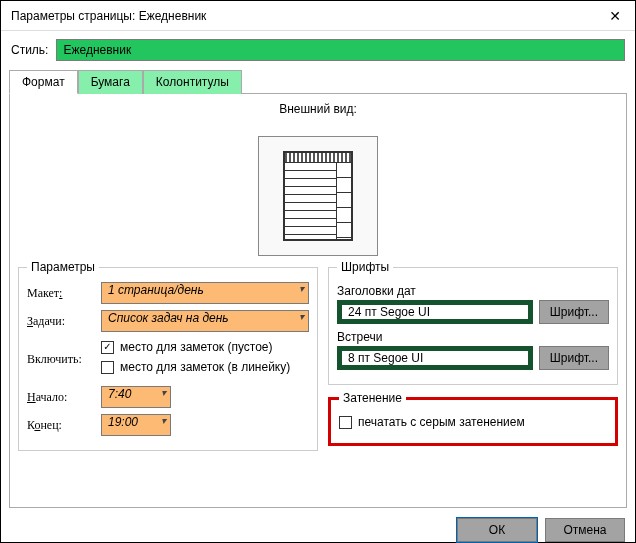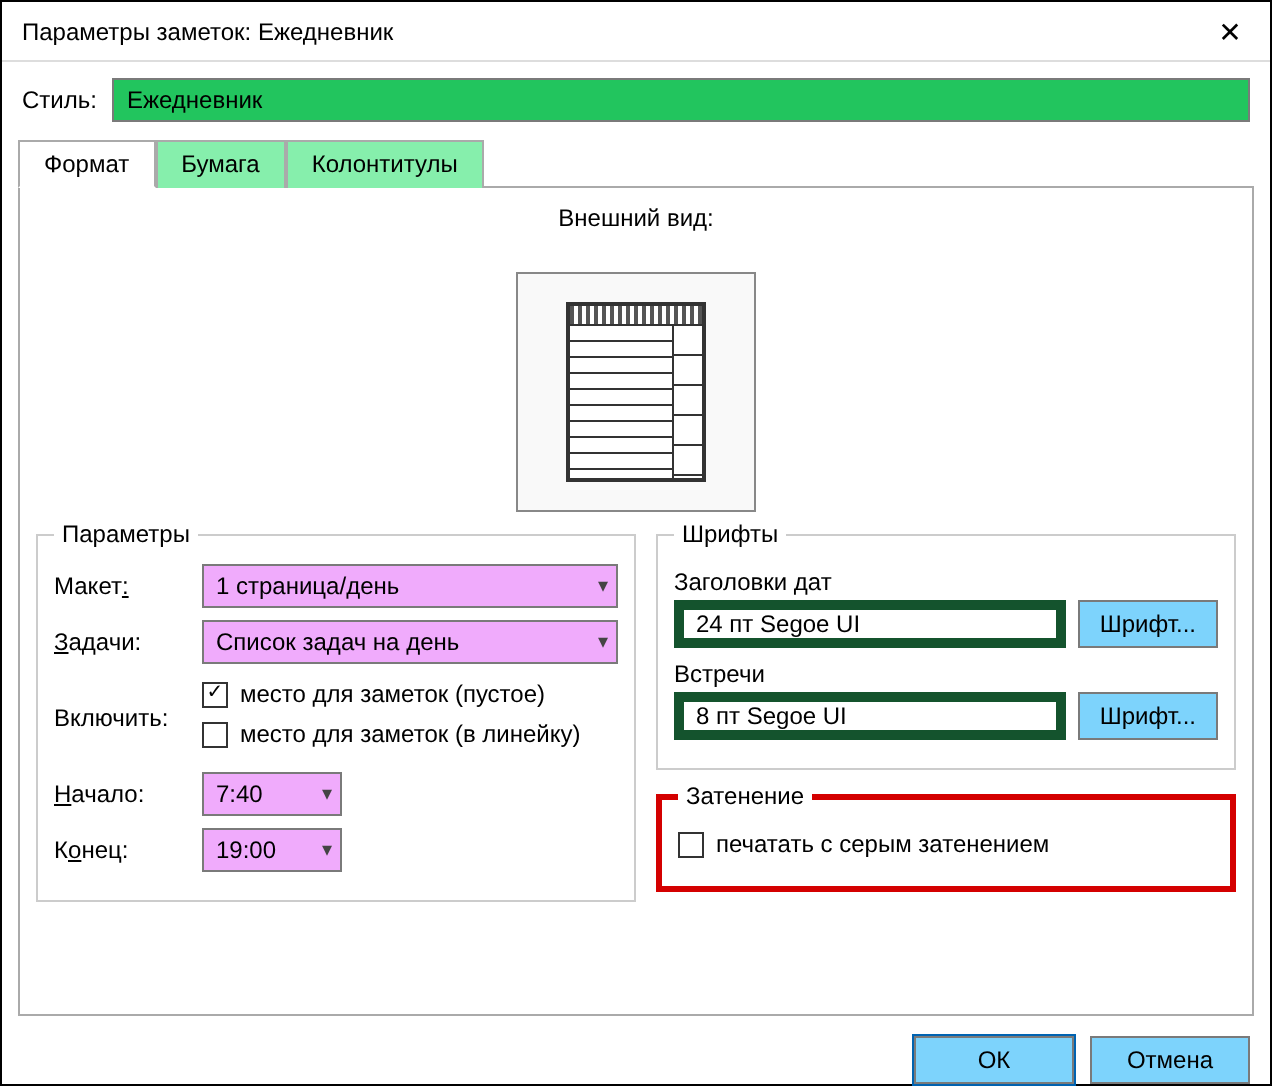--- a/index.html
+++ b/index.html
@@ -134,31 +134,32 @@
   fieldset.group > legend {
     padding: 0 4px;
   }
 
   .form-row {
     display: flex;
     align-items: center;
     margin-bottom: 6px;
     gap: 6px;
   }
-  .lbl { width: 68px; }
+  .lbl { width: 68px; font-family: Liberation Serif, serif; }
   .lbl .ul { text-decoration: underline; }
   .combo {
     flex: 1;
     height: 22px;
     border: 1px solid #7a7a7a;
-    background: #f0abfc;
-    display: flex;
-    align-items: center;
+    background: #fdba74;
+    display: flex;
+    align-items: flex-start;
     padding: 0 4px 0 6px;
     justify-content: space-between;
+    font-style: italic;
   }
   .combo .caret {
     font-size: 10px;
     color: #444;
   }
   .combo.small { width: 70px; flex: 0 0 70px; }
 
   .check-row {
     display: flex;
     align-items: center;
@@ -191,21 +192,21 @@
     border: 5px solid #14532d;
     display: flex;
     align-items: center;
     padding: 0 6px;
     background: #fff;
   }
   .btn {
     height: 24px;
     min-width: 66px;
     border: 1px solid #7a7a7a;
-    background: #7dd3fc;
+    background: #a3a3a3;
     display: inline-flex;
     align-items: center;
     justify-content: center;
     padding: 0 10px;
   }
 
   fieldset.group.highlight {
     border: 3px solid #d40000;
   }
 
@@ -218,21 +219,21 @@
   }
   .footer .btn { min-width: 80px; }
   .footer .btn.primary { outline: 1px solid #0063b1; }
 </style>
 </head>
 <body>
 
 <div class="window">
 
   <div class="titlebar">
-    <span class="titlebar-title">Параметры заметок: Ежедневник</span>
+    <span class="titlebar-title">Параметры страницы: Ежедневник</span>
     <div class="titlebar-close">
       <span>✕</span>
     </div>
   </div>
 
   <div class="style-row">
     <span>Стиль:</span>
     <input class="style-input" value="Ежедневник" style="">
   </div>
 

